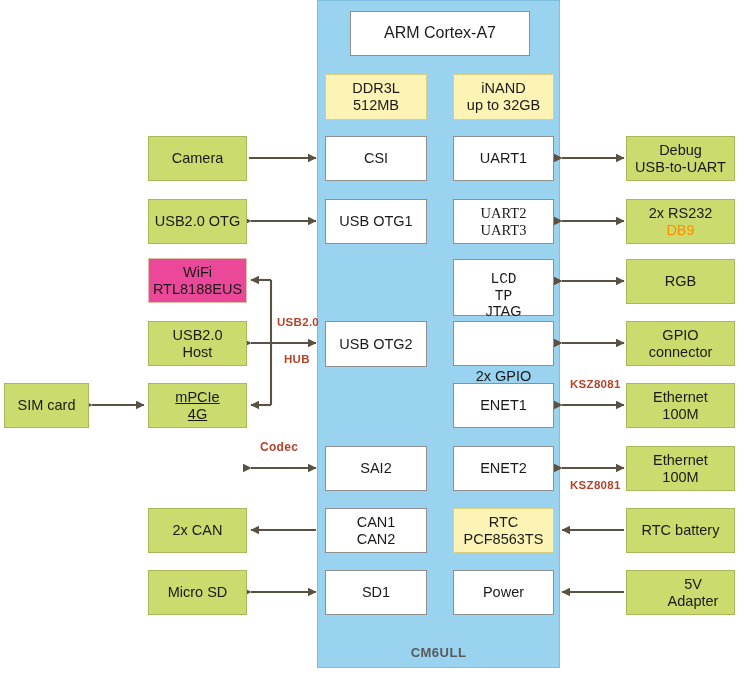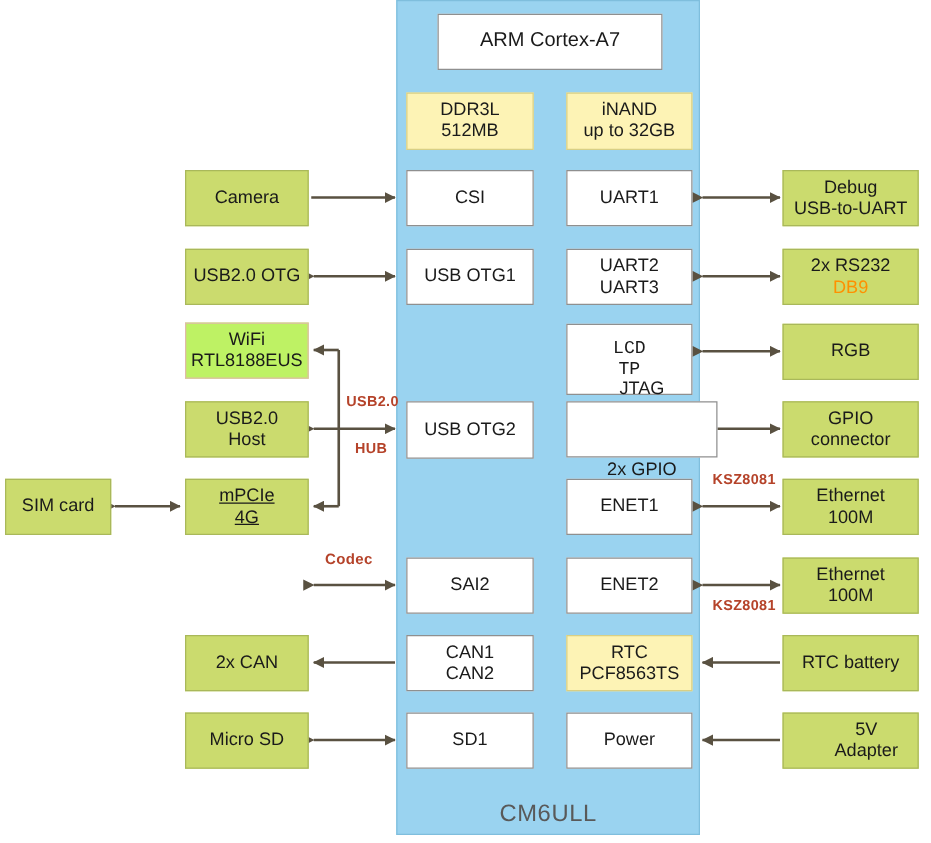--- a/index.html
+++ b/index.html
@@ -5,32 +5,32 @@
   html,body{margin:0;padding:0;background:#ffffff;}
   body{width:745px;height:674px;position:relative;overflow:hidden;
        font-family:"Liberation Sans","DejaVu Sans",sans-serif;}
   #stage{position:absolute;left:0;top:0;width:745px;height:674px;}
 
   
   .soc-panel{position:absolute;left:317px;top:0px;width:243px;height:668px;
              background:#9ad3f0;border:1px solid #7fbedd;box-sizing:border-box;}
   .soc-title{position:absolute;left:317px;top:638px;width:243px;height:28px;
              display:flex;align-items:center;justify-content:center;
-             font-size:19px;font-weight:normal;color:#595959;letter-spacing:.5px;}
+             font-size:13px;font-weight:bold;color:#595959;letter-spacing:.5px;}
 
   
   .blk{position:absolute;box-sizing:border-box;display:flex;flex-direction:column;
        align-items:center;justify-content:center;text-align:center;
        font-size:14.5px;color:#1a1a1a;line-height:1.15;
        border:1px solid #9a9a9a;}
   .blk .l2{display:block;}
   .white{background:#ffffff;border-color:#8f8f8f;}
   .green{background:#cbdb6e;border-color:#a9b85a;}
   .yellow{background:#fdf3b5;border-color:#d8cf85;}
-  .pink{background:#bef264;border-color:#e0bba9;}
+  .pink{background:#ec4899;border-color:#e0bba9;}
   .bold{font-weight:normal;}
   .orange{color:#ff9000;}
 
   
   #wires{position:absolute;left:0;top:0;width:745px;height:674px;
          pointer-events:none;}
 
   
   .lbl{position:absolute;font-size:11.5px;font-weight:bold;color:#b5432a;
        letter-spacing:.3px;white-space:nowrap;}
@@ -112,29 +112,29 @@
     <span>CAN1</span>
     <span class="l2">CAN2</span>
   </div>
   <div class="blk white" style="left:325px;top:570px;width:102px;height:45px;">
     <span>SD1</span>
   </div>
 
   <div class="blk white" style="left:453px;top:136px;width:101px;height:45px;">
     <span>UART1</span>
   </div>
-  <div class="blk white" style="left:453px;top:199px;width:101px;height:45px;">
+  <div class="blk white" style="left:453px;top:199px;width:101px;height:45px;font-family:Liberation Serif, serif;">
     <span>UART2</span>
     <span class="l2">UART3</span>
   </div>
   <div class="blk white" style="left:453px;top:259px;width:101px;height:57px;font-family:Liberation Mono, monospace;">
     <span>LCD</span>
     <span class="l2">TP</span>
   </div>
-  <div class="blk white" style="left:453px;top:321px;width:121px;height:45px;gap:48px;">
+  <div class="blk white" style="left:453px;top:321px;width:101px;height:45px;gap:48px;">
     <span>JTAG</span>
     <span class="l2">2x GPIO</span>
   </div>
   <div class="blk white" style="left:453px;top:383px;width:101px;height:45px;">
     <span>ENET1</span>
   </div>
   <div class="blk white" style="left:453px;top:446px;width:101px;height:45px;">
     <span>ENET2</span>
   </div>
   <div class="blk yellow" style="left:453px;top:508px;width:101px;height:45px;">

